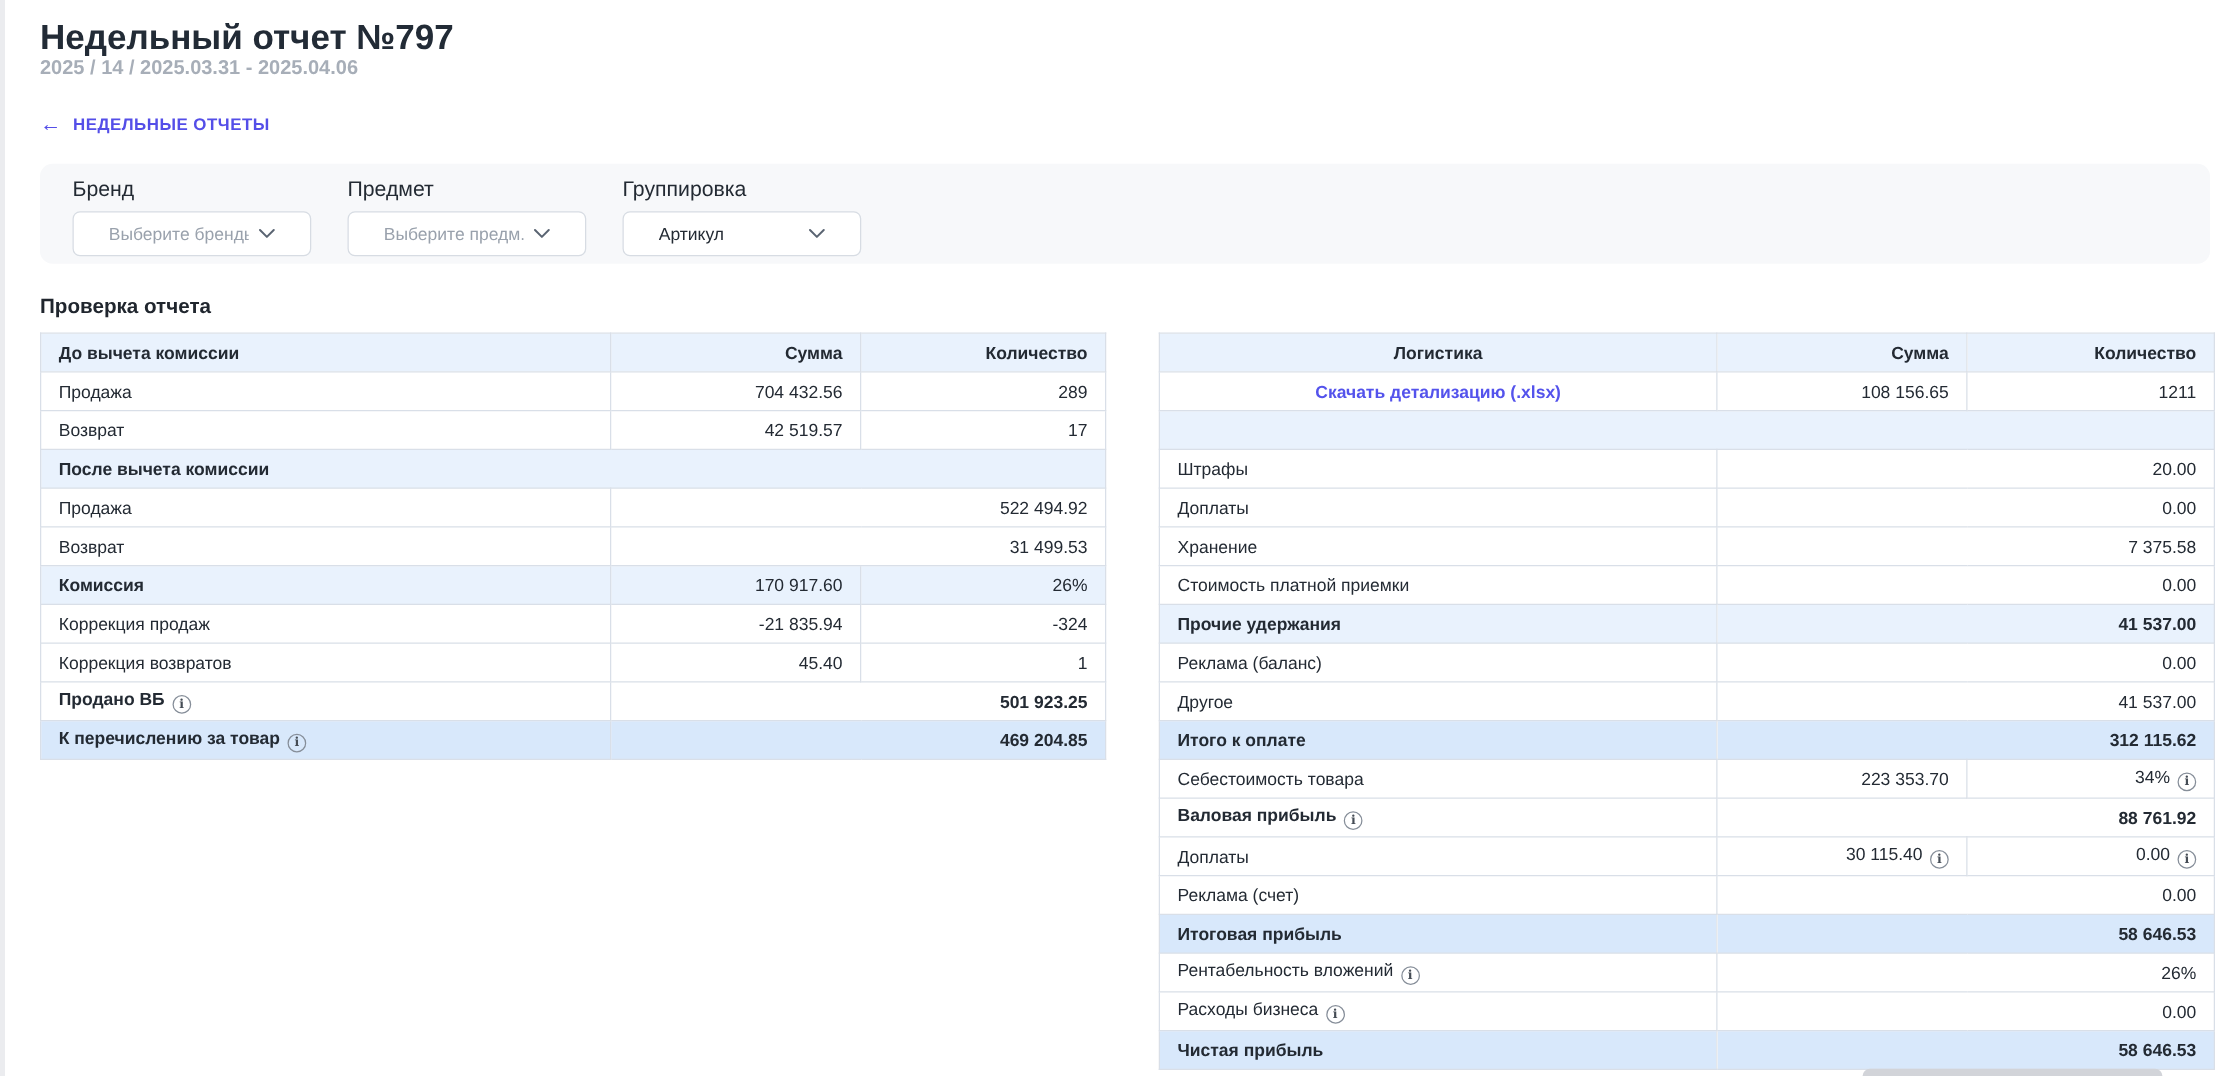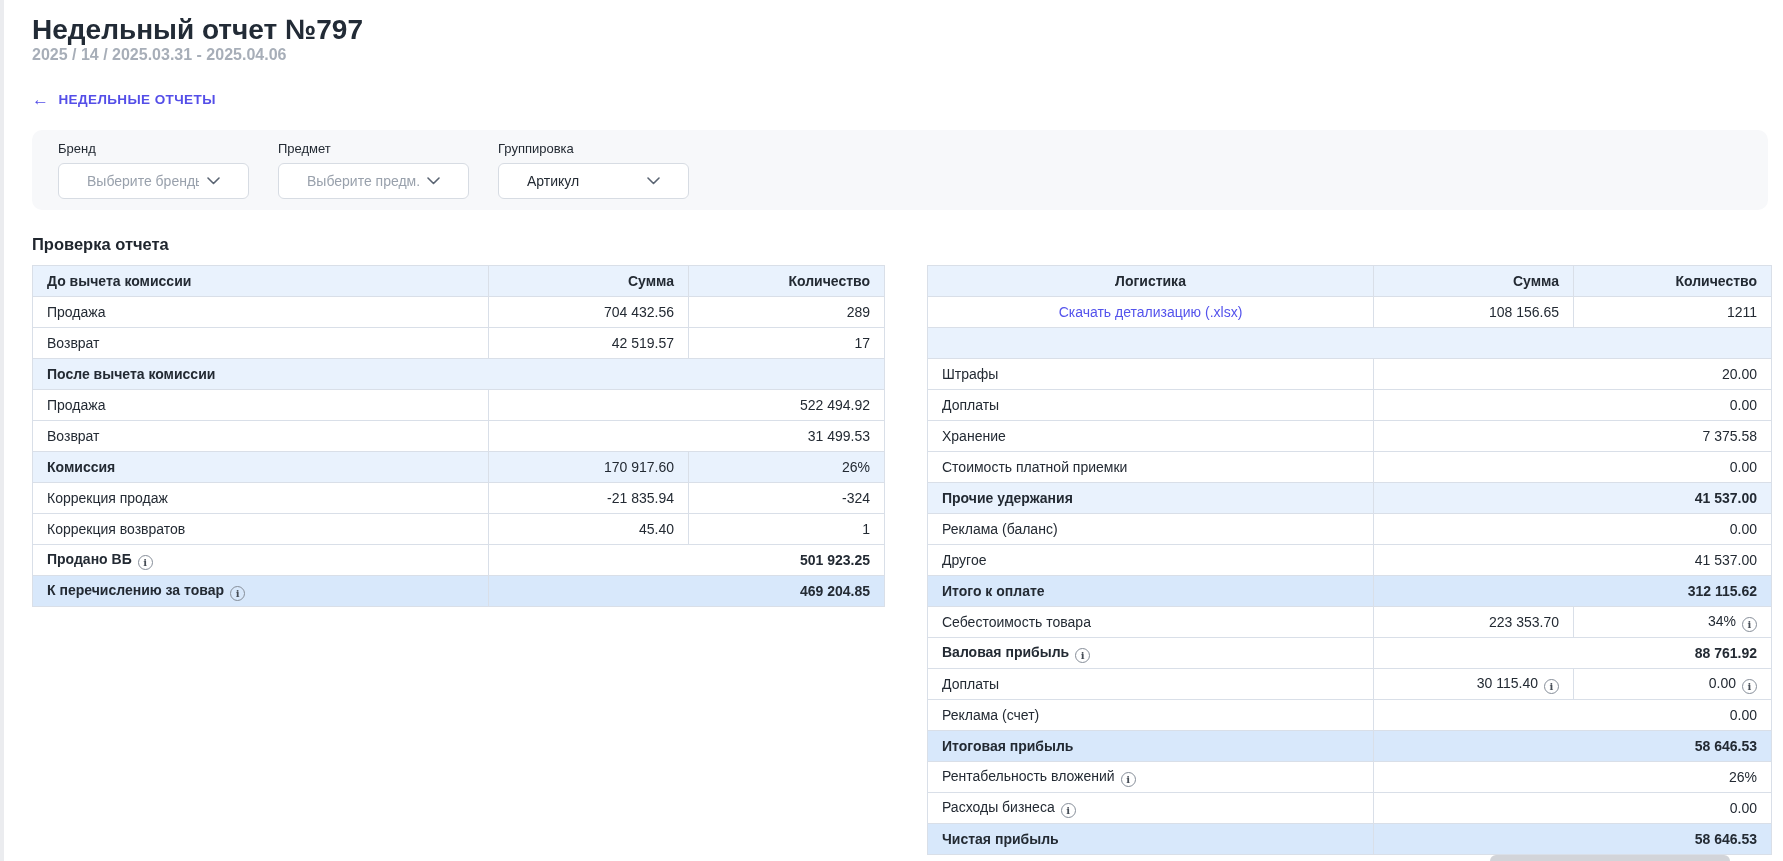--- a/index.html
+++ b/index.html
@@ -30,42 +30,42 @@
     display:inline-flex;align-items:center;gap:9px;margin-top:27px;
     color:var(--accent);text-decoration:none;font-size:13.5px;font-weight:700;letter-spacing:.4px;
     cursor:pointer;
   }
   .back-link .arrow{font-size:17px;font-weight:400;line-height:1;}
 
   .filter-card{
     margin-top:21px;width:1736px;height:80px;background:var(--cardbg);
     border-radius:10px;display:flex;gap:29px;padding:11px 0 0 26px;
   }
-  .filter-group label{display:block;font-size:13px;color:#232a33;margin-bottom:7px;}
+  .filter-group label{display:block;font-size:17px;color:#232a33;margin-bottom:7px;}
   .select{
     width:191px;height:36px;background:#fff;border:1px solid #d7dce3;border-radius:6px;
     display:flex;align-items:center;justify-content:space-between;padding:0 28px;
     font-size:14px;cursor:pointer;
   }
   .sel-text{white-space:nowrap;overflow:hidden;}
   .sel-text.placeholder{color:var(--ph);}
   .sel-text.value{color:#232a33;}
   .chev{flex:0 0 auto;margin-left:8px;}
 
   .section-heading{margin-top:25px;font-size:16.5px;color:#20262e;font-weight:700;}
 
   .tables{display:flex;gap:42px;margin-top:11px;align-items:flex-start;}
   table{border-collapse:collapse;table-layout:fixed;font-size:14px;}
   td{
     border:1px solid var(--border);height:31px;padding:0 14px;
     color:var(--text);overflow:hidden;white-space:nowrap;
   }
   td.lbl{text-align:left;}
   td.val{text-align:right;}
-  td.ctr{text-align:center;}
+  td.ctr{text-align:center;font-weight:bold;}
   .b{font-weight:700;}
   tr.head td{font-weight:700;}
   tr.tint-light td{background:var(--tintL);}
   tr.tint-dark td{background:var(--tintD);}
   .tbl-link{color:var(--accent2);text-decoration:none;cursor:pointer;}
 
   .info{
     display:inline-flex;align-items:center;justify-content:center;
     width:15px;height:15px;border:1px solid #868e99;border-radius:50%;
     font-size:10px;font-weight:700;color:#454c55;margin-left:6px;vertical-align:-2px;

